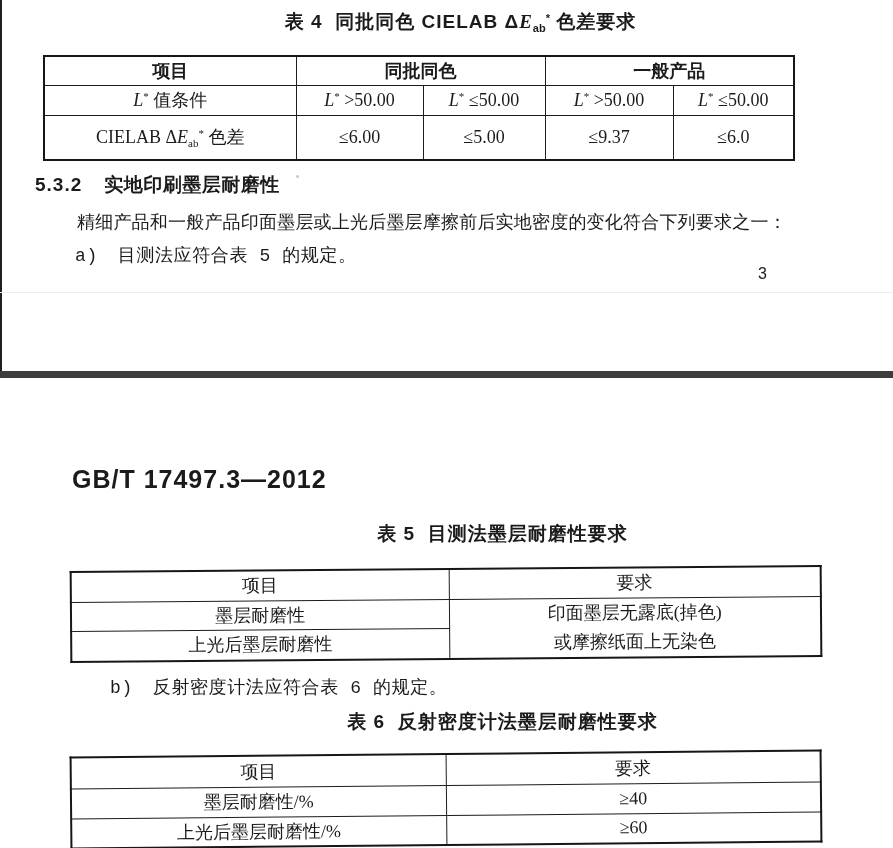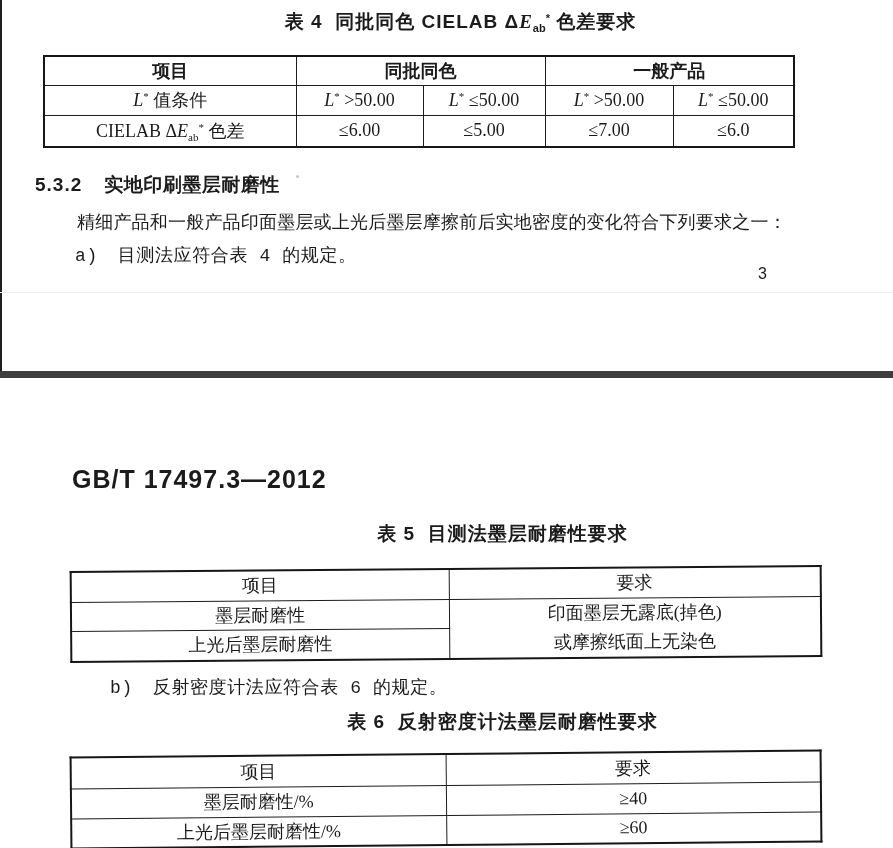--- a/index.html
+++ b/index.html
@@ -30,21 +30,21 @@
   .item-b{left:110px;top:675px;}
   .item .marker{margin-right:20px;}
   .page-num{left:758px;top:265px;font-size:16px;font-family:"Liberation Sans","DejaVu Sans",sans-serif;}
   
   table.tbl{border-collapse:collapse;table-layout:fixed;position:absolute;
     background:#fff;border:2px solid #161616;}
   table.tbl td{border:1px solid #1d1d1d;text-align:center;vertical-align:middle;
     font-size:18px;padding:0 2px;overflow:hidden;}
   .t4{left:43px;top:55px;width:750px;}
   .t4 tr.hdr td{font-weight:bold;}
-  .t4 tr.r1{height:29px;} .t4 tr.r2{height:30px;} .t4 tr.r3{height:32px;}
+  .t4 tr.r1{height:29px;} .t4 tr.r2{height:30px;} .t4 tr.r3{height:45px;}
   .t5{left:70px;top:568px;width:750px;transform:rotate(-0.45deg);}
   .t5 tr.r1{height:30px;} .t5 tr.r2{height:29px;} .t5 tr.r3{height:29px;}
   .t6{left:70px;top:753px;width:750px;transform:rotate(-0.55deg);}
   .t6 tr.r1{height:31px;} .t6 tr.r2{height:30px;} .t6 tr.r3{height:30px;}
   .req-lines div{line-height:29px;}
   i.var{font-style:italic;font-family:"Liberation Serif","DejaVu Serif",serif;}
   sub,sup{font-size:11px;line-height:0;letter-spacing:0;}
   sup{vertical-align:6px;} sub{vertical-align:-4px;}
 </style>
 </head>
@@ -78,31 +78,31 @@
         <td><i class="var">L</i><sup>*</sup><span> 值条件</span></td>
         <td><i class="var">L</i><sup>*</sup><span> &gt;50.00</span></td>
         <td><i class="var">L</i><sup>*</sup><span> ≤50.00</span></td>
         <td><i class="var">L</i><sup>*</sup><span> &gt;50.00</span></td>
         <td><i class="var">L</i><sup>*</sup><span> ≤50.00</span></td>
       </tr>
       <tr class="r3">
         <td><span>CIELAB Δ</span><i class="var">E</i><sub>ab</sub><sup>*</sup><span> 色差</span></td>
         <td>≤6.00</td>
         <td>≤5.00</td>
-        <td>≤7.00</td>
+        <td>≤9.37</td>
         <td>≤6.0</td>
       </tr>
     </tbody>
       </table>
 
     <div class="abs sec-heading sans"><span class="num">5.3.2</span><span>实地印刷墨层耐磨性</span></div>
 
     <div class="abs para">精细产品和一般产品印面墨层或上光后墨层摩擦前后实地密度的变化符合下列要求之一：</div>
 
-    <div class="abs item item-a"><span class="marker">a)</span><span>目测法应符合表 4 的规定。</span></div>
+    <div class="abs item item-a"><span class="marker">a)</span><span>目测法应符合表 5 的规定。</span></div>
 
     <div class="abs page-num">3</div>
     <div class="abs page-edge-line"></div>
   </section>
 
   <div class="abs page-divider"></div>
 
   <section>
     <div class="abs doc-number sans">GB/T 17497.3—2012</div>
 

